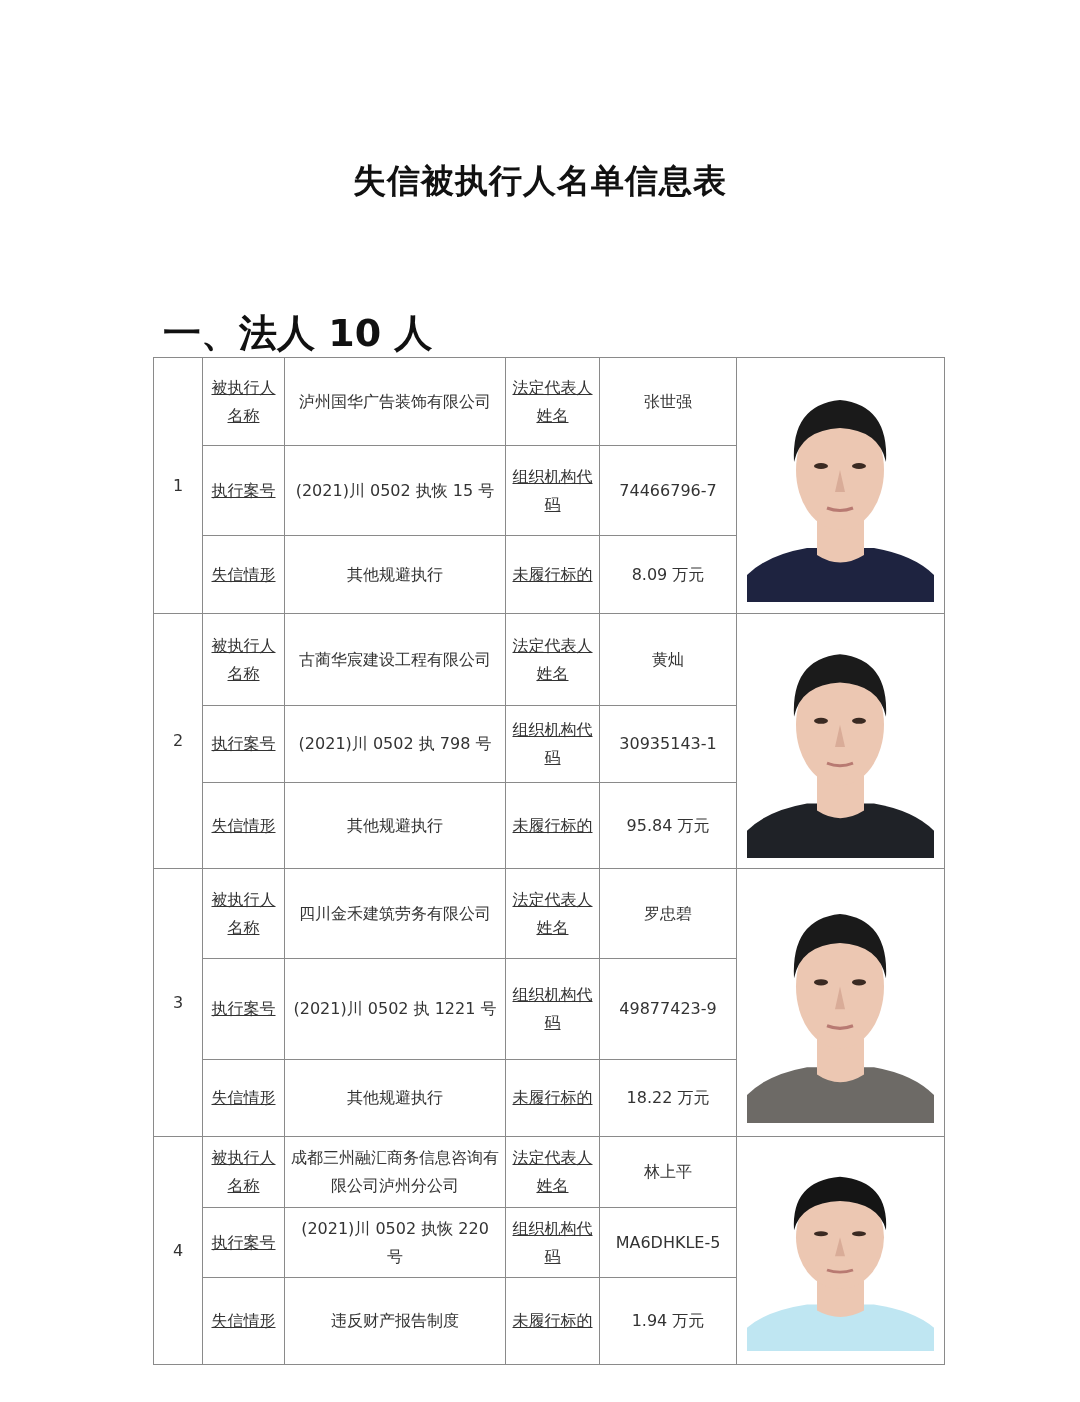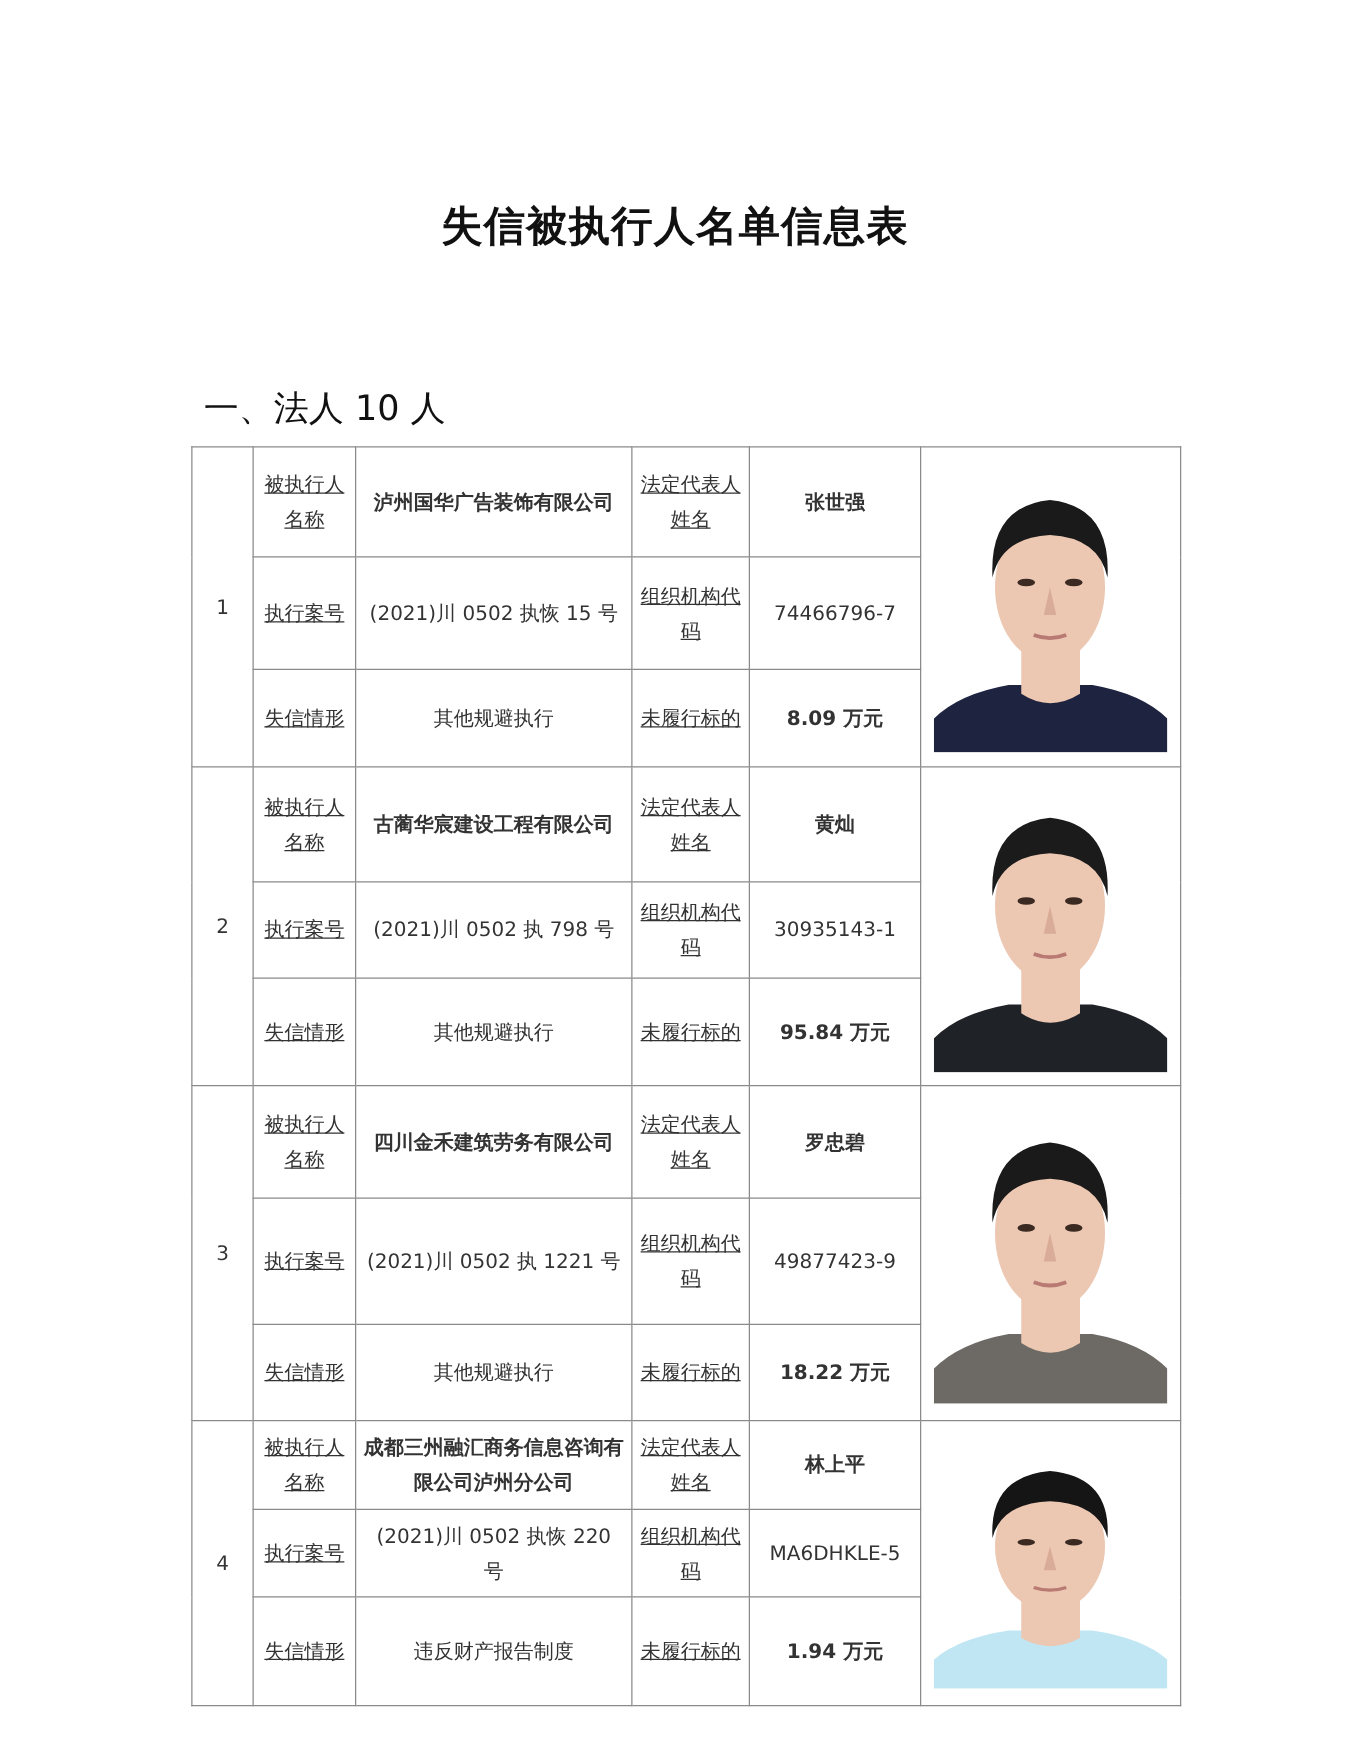--- a/index.html
+++ b/index.html
@@ -7,33 +7,33 @@
     width: 1080px; height: 1402px; position: relative; overflow: hidden;
     font-family: "DejaVu Sans", "Liberation Sans", sans-serif; color: #222;
   }
   .doc-title {
     position: absolute; left: 0; width: 1080px; top: 132px;
     text-align: center; font-family: "DejaVu Serif", "Liberation Serif", serif;
     font-weight: bold; font-size: 33px; letter-spacing: 1px; color: #111; margin-top: 27px;
   }
   .section-heading {
     position: absolute; left: 163px; top: 308px;
-    font-size: 28px; font-weight: normal; color: #111; text-align: right;
+    font-size: 38px; font-weight: bold; color: #111; text-align: right;
   }
   table.list {
     position: absolute; left: 153px; top: 357px;
     width: 791px; border-collapse: collapse; table-layout: fixed;
   }
   table.list td {
     border: 1px solid #8a8a8a; text-align: center; vertical-align: middle;
     font-size: 16px; line-height: 28px; padding: 0 6px; color: #333;
   }
   td.idx { font-size: 17px; }
   td.label { color: #444; text-decoration: underline; }
-  td.bold { font-weight: bold; color: #111; }
+  td.bold { font-weight: normal; color: #111; }
   td.photo-cell { padding: 0; }
   .photo {
     width: 187px; margin: 0 auto; position: relative; overflow: hidden;
     background: #ffffff;
   }
   .photo svg { display: block; width: 100%; height: 100%; }
 </style>
 </head>
 <body>
 

